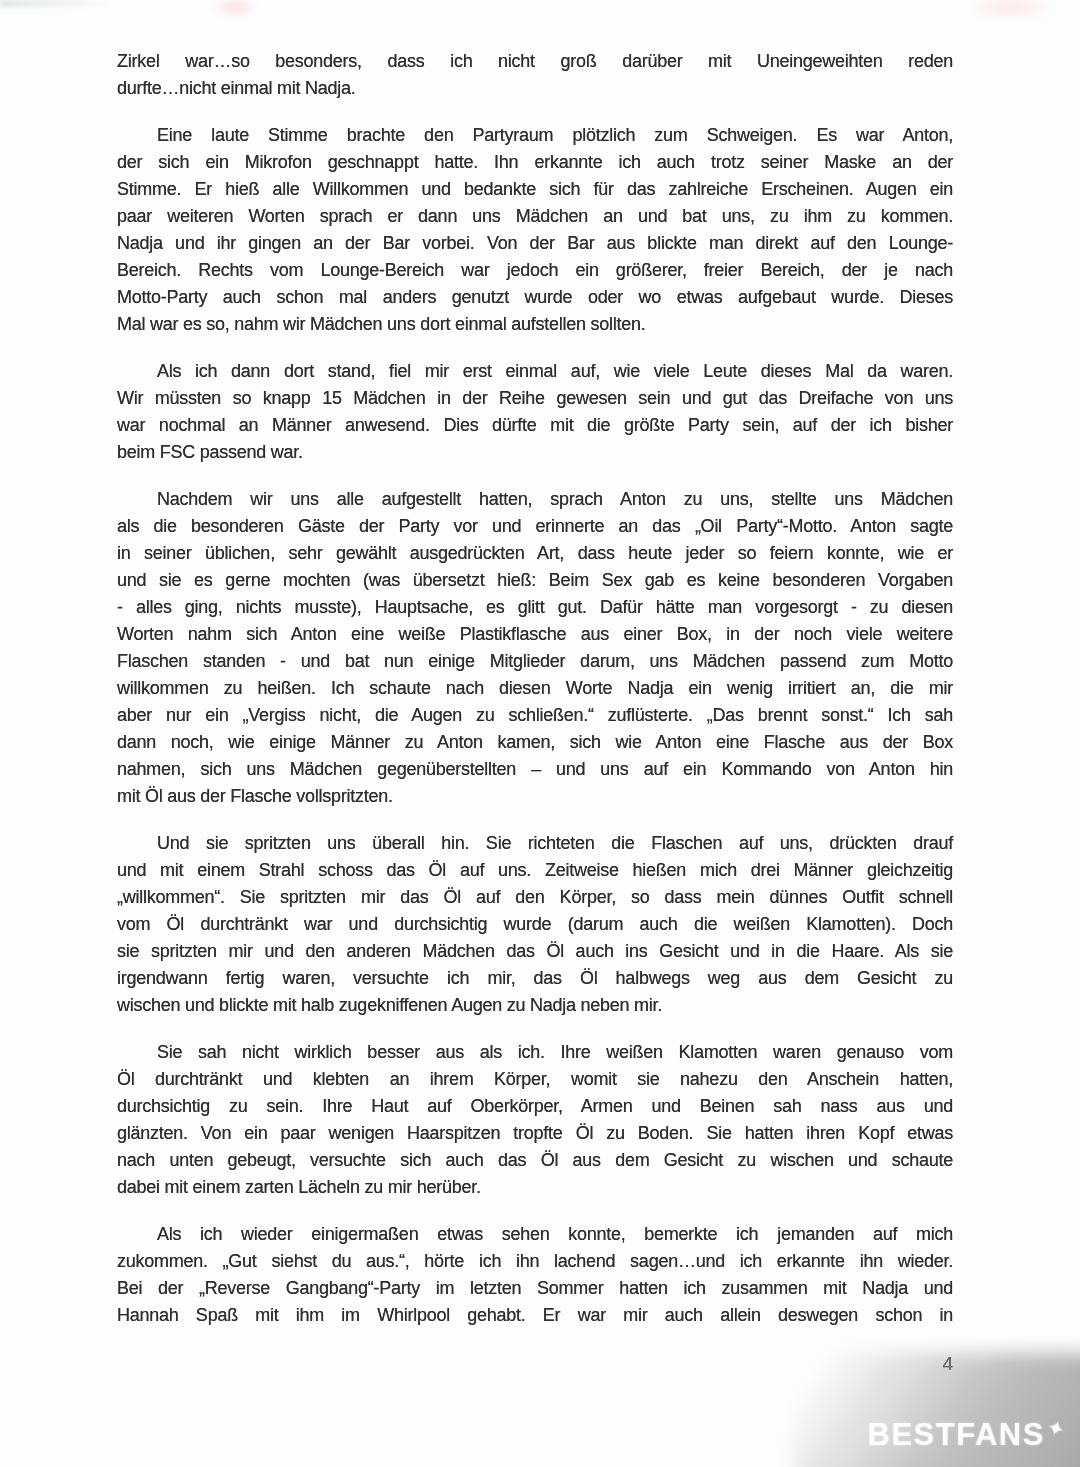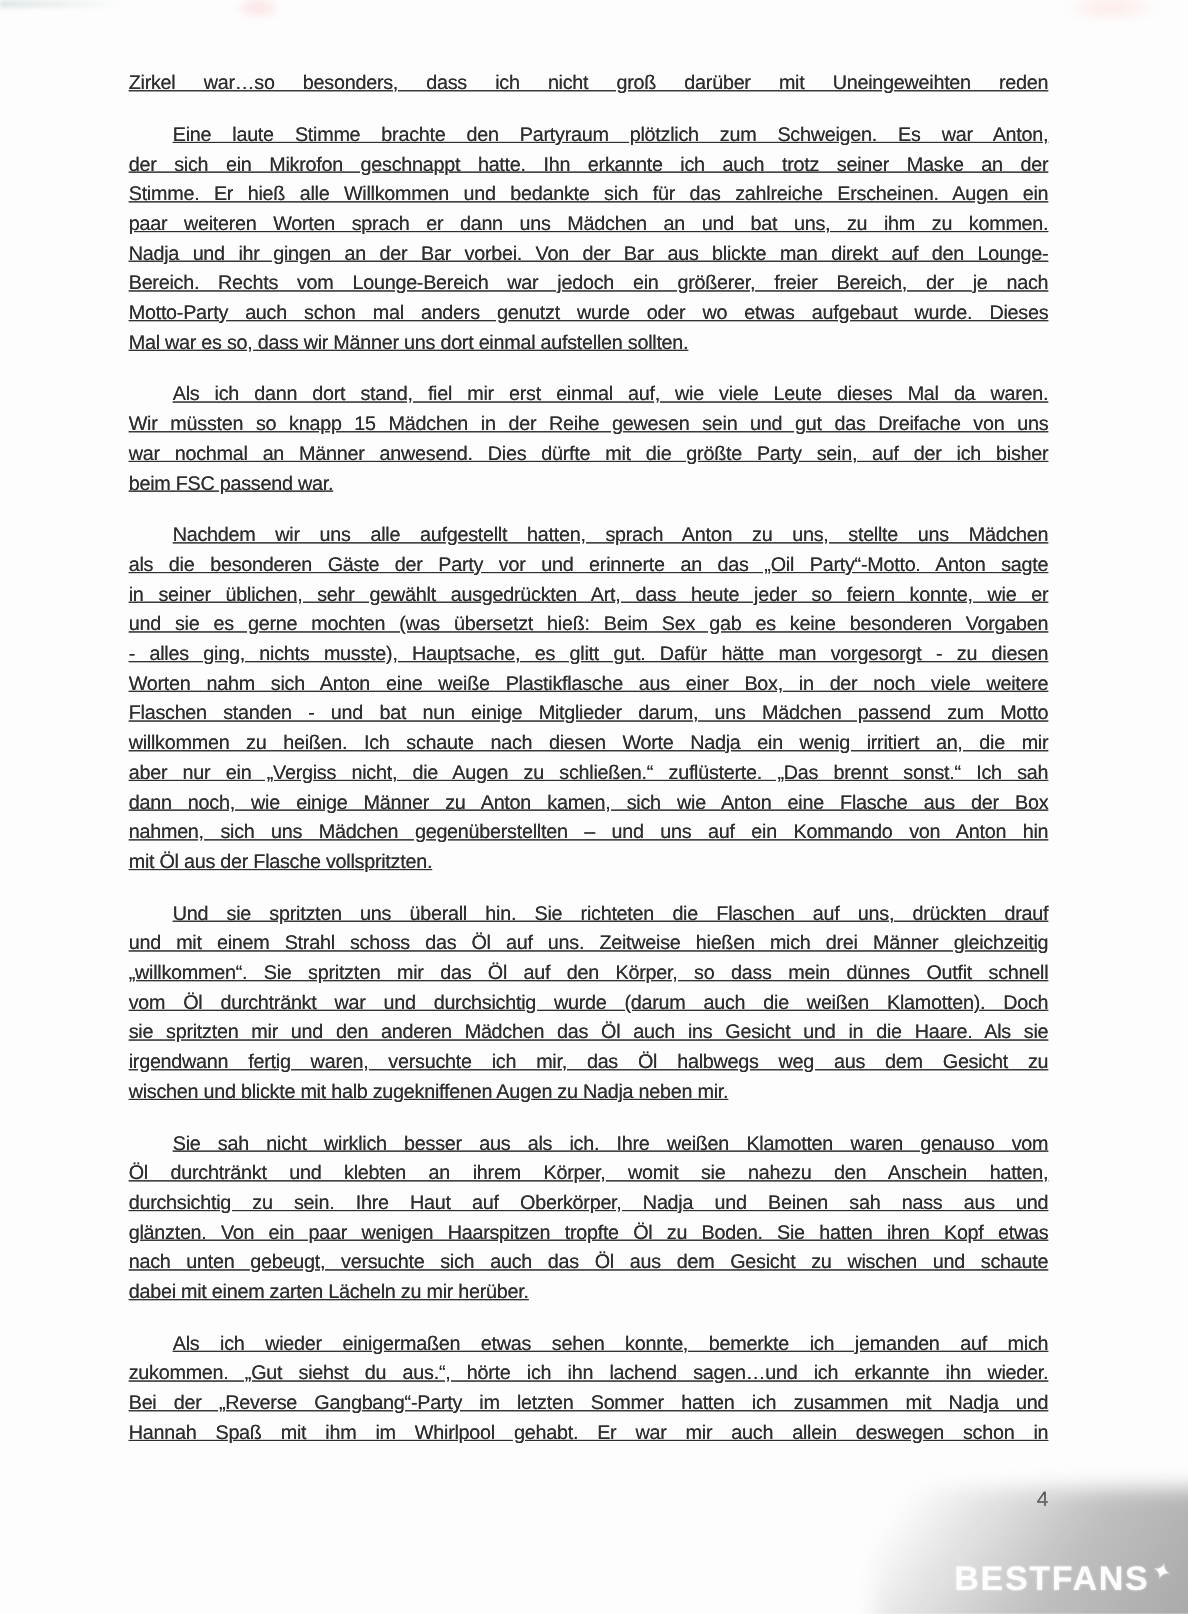--- a/index.html
+++ b/index.html
@@ -24,27 +24,26 @@
   }
   .artifact-pink-2 {
     left: 965px; top: -6px; width: 90px; height: 26px;
     background: radial-gradient(ellipse at center, rgba(252,210,205,0.45), transparent 72%);
     filter: blur(4px);
   }
 
   
   .doc-text {
     position: absolute;
-    left: 117px; top: 62px; width: 836px;
+    left: 117px; top: 48px; width: 836px;
     color: #2e2e2e;
     font-size: 18px;
     letter-spacing: -0.25px;
     text-shadow: 0 0 0.6px rgba(46,46,46,0.85);
     filter: blur(0.25px);
-    text-decoration: underline;
   }
   .para { margin: 0 0 20px 0; }
   .para:last-child { margin-bottom: 0; }
   .line {
     line-height: 27px;
     text-align: justify;
     text-align-last: justify;
   }
   .line.flush-last { text-align-last: left; }
   .line.first-indent { padding-left: 40px; }
@@ -94,30 +93,31 @@
 </head>
 <body>
 
 <div class="artifact artifact-topleft"></div>
 <div class="artifact artifact-pink-1"></div>
 <div class="artifact artifact-pink-2"></div>
 
 <div class="doc-text">
     <div class="para">
       <div class="line">Zirkel war…so besonders, dass ich nicht groß darüber mit Uneingeweihten reden</div>
+      <div class="line flush-last">durfte…nicht einmal mit Nadja.</div>
     </div>
     <div class="para">
       <div class="line first-indent">Eine laute Stimme brachte den Partyraum plötzlich zum Schweigen. Es war Anton,</div>
       <div class="line">der sich ein Mikrofon geschnappt hatte. Ihn erkannte ich auch trotz seiner Maske an der</div>
       <div class="line">Stimme. Er hieß alle Willkommen und bedankte sich für das zahlreiche Erscheinen. Augen ein</div>
       <div class="line">paar weiteren Worten sprach er dann uns Mädchen an und bat uns, zu ihm zu kommen.</div>
       <div class="line">Nadja und ihr gingen an der Bar vorbei. Von der Bar aus blickte man direkt auf den Lounge-</div>
       <div class="line">Bereich. Rechts vom Lounge-Bereich war jedoch ein größerer, freier Bereich, der je nach</div>
       <div class="line">Motto-Party auch schon mal anders genutzt wurde oder wo etwas aufgebaut wurde. Dieses</div>
-      <div class="line flush-last">Mal war es so, dass wir Männer uns dort einmal aufstellen sollten.</div>
+      <div class="line flush-last">Mal war es so, nahm wir Mädchen uns dort einmal aufstellen sollten.</div>
     </div>
     <div class="para">
       <div class="line first-indent">Als ich dann dort stand, fiel mir erst einmal auf, wie viele Leute dieses Mal da waren.</div>
       <div class="line">Wir müssten so knapp 15 Mädchen in der Reihe gewesen sein und gut das Dreifache von uns</div>
       <div class="line">war nochmal an Männer anwesend. Dies dürfte mit die größte Party sein, auf der ich bisher</div>
       <div class="line flush-last">beim FSC passend war.</div>
     </div>
     <div class="para">
       <div class="line first-indent">Nachdem wir uns alle aufgestellt hatten, sprach Anton zu uns, stellte uns Mädchen</div>
       <div class="line">als die besonderen Gäste der Party vor und erinnerte an das „Oil Party“-Motto. Anton sagte</div>
@@ -137,21 +137,21 @@
       <div class="line">und mit einem Strahl schoss das Öl auf uns. Zeitweise hießen mich drei Männer gleichzeitig</div>
       <div class="line">„willkommen“. Sie spritzten mir das Öl auf den Körper, so dass mein dünnes Outfit schnell</div>
       <div class="line">vom Öl durchtränkt war und durchsichtig wurde (darum auch die weißen Klamotten). Doch</div>
       <div class="line">sie spritzten mir und den anderen Mädchen das Öl auch ins Gesicht und in die Haare. Als sie</div>
       <div class="line">irgendwann fertig waren, versuchte ich mir, das Öl halbwegs weg aus dem Gesicht zu</div>
       <div class="line flush-last">wischen und blickte mit halb zugekniffenen Augen zu Nadja neben mir.</div>
     </div>
     <div class="para">
       <div class="line first-indent">Sie sah nicht wirklich besser aus als ich. Ihre weißen Klamotten waren genauso vom</div>
       <div class="line">Öl durchtränkt und klebten an ihrem Körper, womit sie nahezu den Anschein hatten,</div>
-      <div class="line">durchsichtig zu sein. Ihre Haut auf Oberkörper, Nadja und Beinen sah nass aus und</div>
+      <div class="line">durchsichtig zu sein. Ihre Haut auf Oberkörper, Armen und Beinen sah nass aus und</div>
       <div class="line">glänzten. Von ein paar wenigen Haarspitzen tropfte Öl zu Boden. Sie hatten ihren Kopf etwas</div>
       <div class="line">nach unten gebeugt, versuchte sich auch das Öl aus dem Gesicht zu wischen und schaute</div>
       <div class="line flush-last">dabei mit einem zarten Lächeln zu mir herüber.</div>
     </div>
     <div class="para">
       <div class="line first-indent">Als ich wieder einigermaßen etwas sehen konnte, bemerkte ich jemanden auf mich</div>
       <div class="line">zukommen. „Gut siehst du aus.“, hörte ich ihn lachend sagen…und ich erkannte ihn wieder.</div>
       <div class="line">Bei der „Reverse Gangbang“-Party im letzten Sommer hatten ich zusammen mit Nadja und</div>
       <div class="line">Hannah Spaß mit ihm im Whirlpool gehabt. Er war mir auch allein deswegen schon in</div>
     </div>

